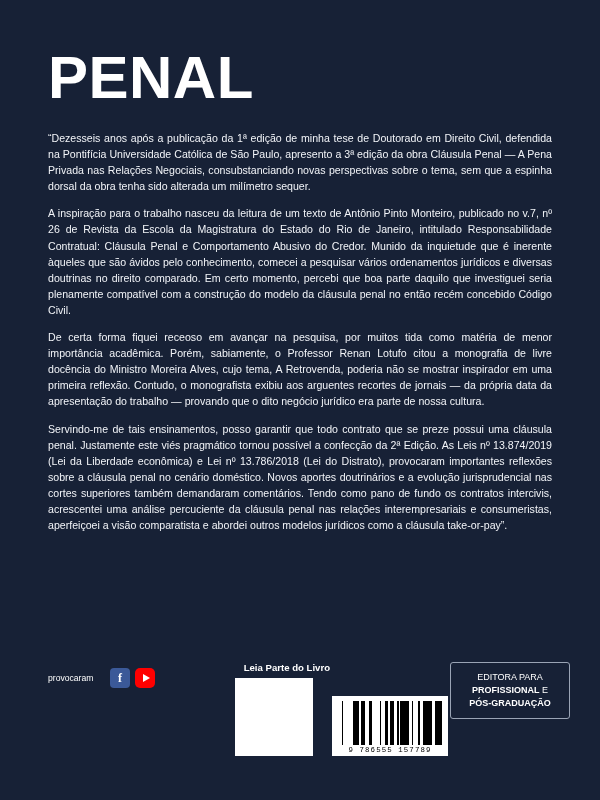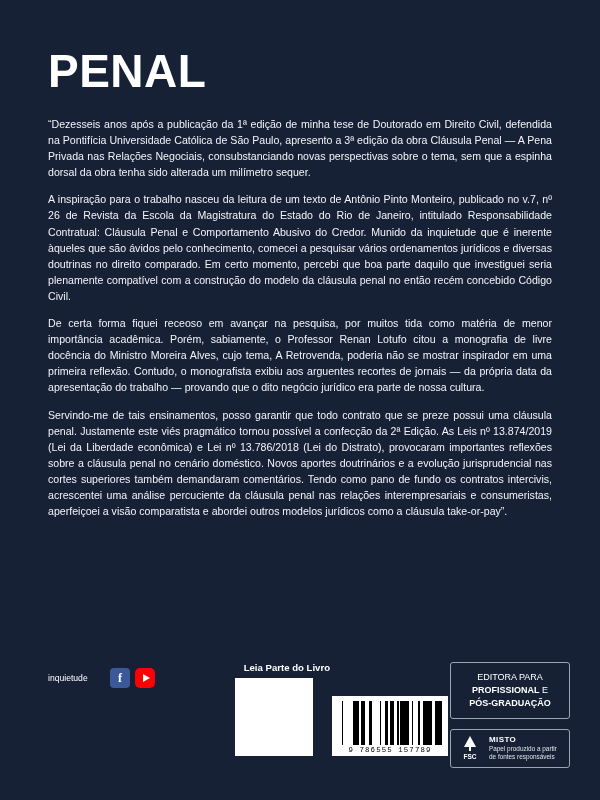--- a/index.html
+++ b/index.html
@@ -27,21 +27,21 @@
   }
   .title-line1 {
     font-size: 46px;
     font-weight: bold;
     letter-spacing: 0.5px;
     color: #E8622A;
     line-height: 1.0;
     margin: 0 0 6px 0;
   }
   .title-line2 {
-    font-size: 46px;
+    font-size: 60px;
     font-weight: bold;
     letter-spacing: 0.5px;
     color: #ffffff;
     line-height: 1.0;
     margin: 0;
   }
   .body-text {
     margin-top: 22px;
     font-size: 10.6px;
     line-height: 1.52;
@@ -296,21 +296,21 @@
     </p>
   </div>
 
 
   <div class="footer">
     <div class="footer-row">
 
       <div class="social-col">
 
         <div class="social-line">
-          <div class="handle">inquietude</div>
+          <div class="handle">provocaram</div>
           <div class="icons">
             <div class="ic ic-fb">f</div>
             <div class="ic ic-yt">
                 <div class="tri"></div>
               </div>
           </div>
         </div>
 
       </div>
 
@@ -382,29 +382,18 @@
         </div>
       </div>
 
       <div class="seal-col">
         <div class="seal">
           <span>EDITORA PARA</span><br>
           <b>PROFISSIONAL</b>
           <span>E</span><br>
           <b>PÓS-GRADUAÇÃO</b>
         </div>
-        <div class="fsc">
-          <div class="fsc-logo">
-            <div class="fsc-tree"></div>
-            <div class="fsc-tree2"></div>
-            <div class="fsc-label">FSC</div>
-          </div>
-          <div class="fsc-text">
-            <div class="fsc-misto">MISTO</div>
-            <div class="fsc-desc">Papel produzido a partir de fontes responsáveis</div>
-          </div>
-        </div>
       </div>
 
     </div>
   </div>
 
 </div>
 
 </body></html>

